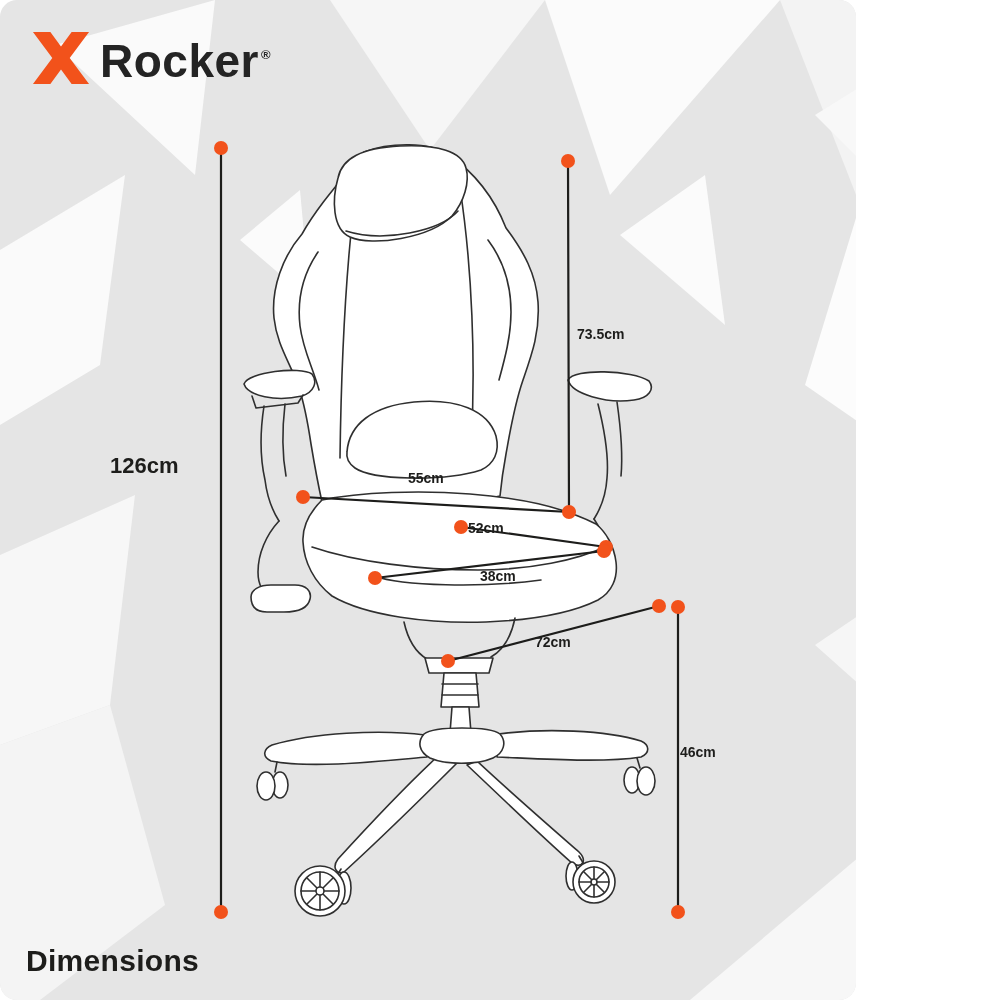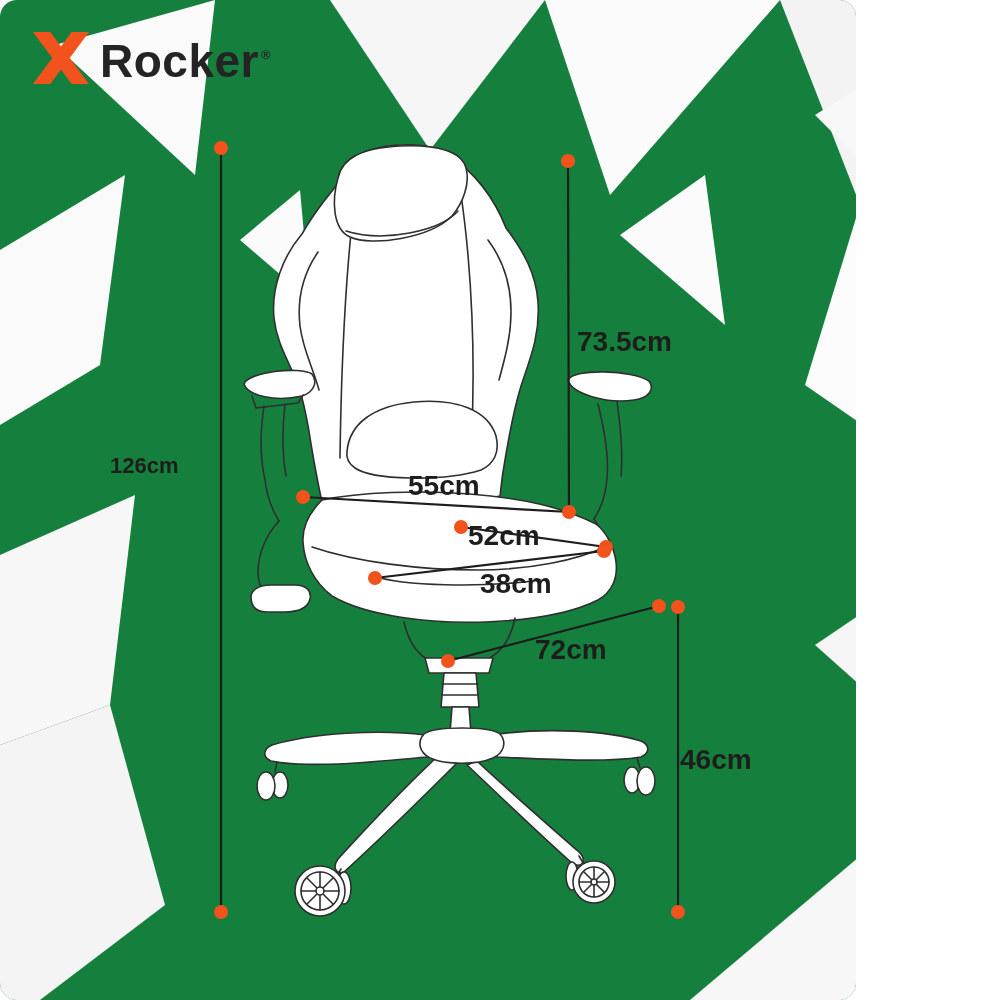--- a/index.html
+++ b/index.html
@@ -1,23 +1,23 @@
 <!DOCTYPE html>
 <html><head>
 <meta charset="utf-8">
 <style>
   html,body{margin:0;padding:0;background:#fff;}
-  .page{position:relative;width:856px;height:1000px;background:#15803d;overflow:hidden;
+  .page{position:relative;width:856px;height:1000px;background:#e5e5e5;overflow:hidden;
         font-family:"Liberation Sans",sans-serif;border-radius:17px;}
   svg.scene{position:absolute;left:0;top:0;width:1000px;height:1000px;}
   .logo{position:absolute;left:30px;top:26px;display:flex;align-items:center;gap:8px;}
   .logo-x{width:62px;height:58px;display:block;}
   .logo-text{font-size:46px;font-weight:bold;color:#242424;letter-spacing:.5px;line-height:58px;}
   .reg{font-size:13px;font-weight:bold;color:#242424;vertical-align:18px;margin-left:2px;}
-  .dim-label{position:absolute;font-weight:bold;font-size:28px;color:#1d1d1b;white-space:nowrap;}
+  .dim-label{position:absolute;font-weight:bold;font-size:14px;color:#1d1d1b;white-space:nowrap;}
   .title{position:absolute;left:26px;top:944px;font-size:30px;font-weight:bold;color:#1d1d1b;letter-spacing:.3px;}
 </style>
 </head>
 <body>
 
 <div class="page">
 
   <svg class="scene" viewBox="0 0 1000 1000">
 
     <g>
@@ -168,14 +168,15 @@
   </div>
 
   <div class="dim-label" style="left:110px;top:453px;font-size:22px">126cm</div>
   <div class="dim-label" style="left:577px;top:326px">73.5cm</div>
   <div class="dim-label" style="left:408px;top:470px">55cm</div>
   <div class="dim-label" style="left:468px;top:520px">52cm</div>
   <div class="dim-label" style="left:480px;top:568px">38cm</div>
   <div class="dim-label" style="left:535px;top:634px">72cm</div>
   <div class="dim-label" style="left:680px;top:744px">46cm</div>
 
+  <div class="title">Dimensions</div>
 
 </div>
 
 </body></html>

